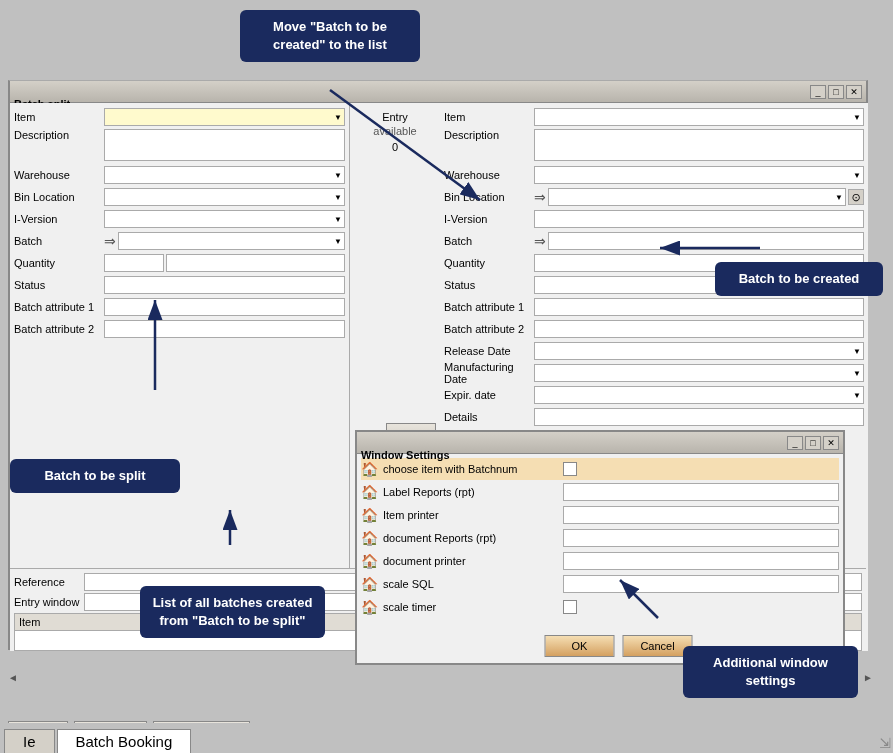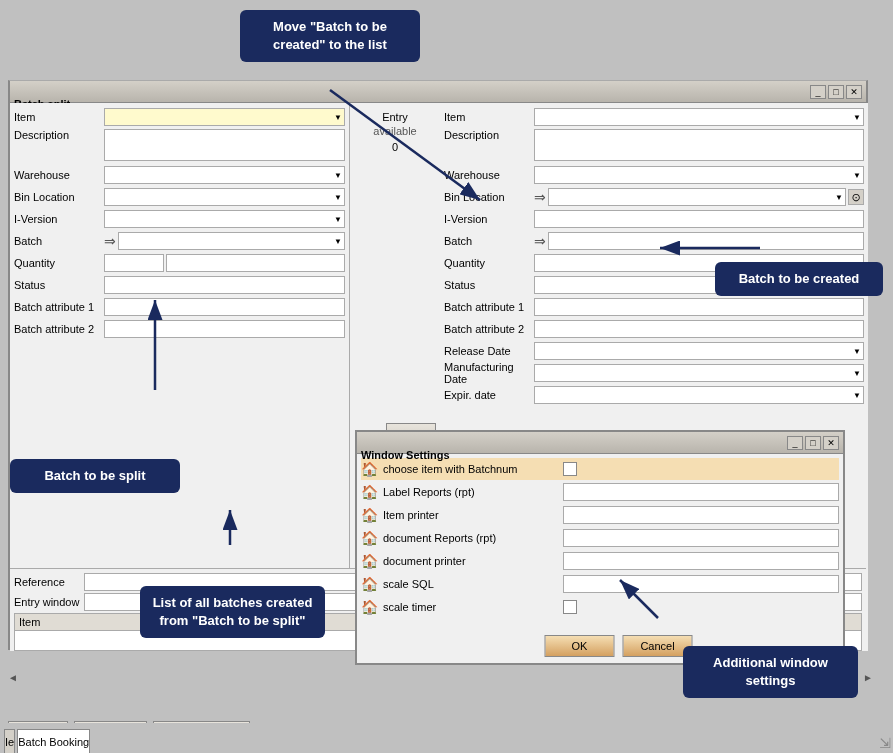--- a/index.html
+++ b/index.html
@@ -365,25 +365,25 @@
       width: 893px;
       height: 30px;
       background: #c0c0c0;
       display: flex;
       align-items: flex-end;
       gap: 2px;
       padding-left: 4px;
     }
     .nav-tab {
       height: 24px;
-      padding: 0 0;
+      padding: 0 18px;
       background: #d4d0c8;
       border: 1px solid #888;
       border-bottom: none;
-      font-size: 11px;
+      font-size: 15px;
       display: flex;
       align-items: center;
       cursor: pointer;
     }
     .nav-tab.active {
       background: white;
     }
 
     .resize-corner {
       position: absolute;
@@ -586,20 +586,24 @@
       </div>
     </div>
 
     <div class="form-row">
       <span class="form-label">Expir. date</span>
       <div class="form-select" style="border:1px solid #aaa; flex:1; height:18px; display:flex; align-items:center; justify-content:flex-end; padding-right:2px; background:white;">
         <span class="dropdown-arrow">▼</span>
       </div>
     </div>
 
+    <div class="form-row">
+      <span class="form-label">Details</span>
+      <input class="form-input" type="text" style="flex: 1 1 0%;">
+    </div>
   </div>
 
   <div class="bottom-bar">
     <div class="bottom-ref-row">
       <span style="width:70px; font-size:11px;">Reference</span>
       <input type="text" style="flex: 1 1 0%; height: 18px; border: 1px solid rgb(170, 170, 170); background: white;">
     </div>
     <div class="bottom-ref-row">
       <span style="width:70px; font-size:11px;">Entry window</span>
       <input type="text" style="flex: 1 1 0%; height: 18px; border: 1px solid rgb(170, 170, 170); background: white;">

